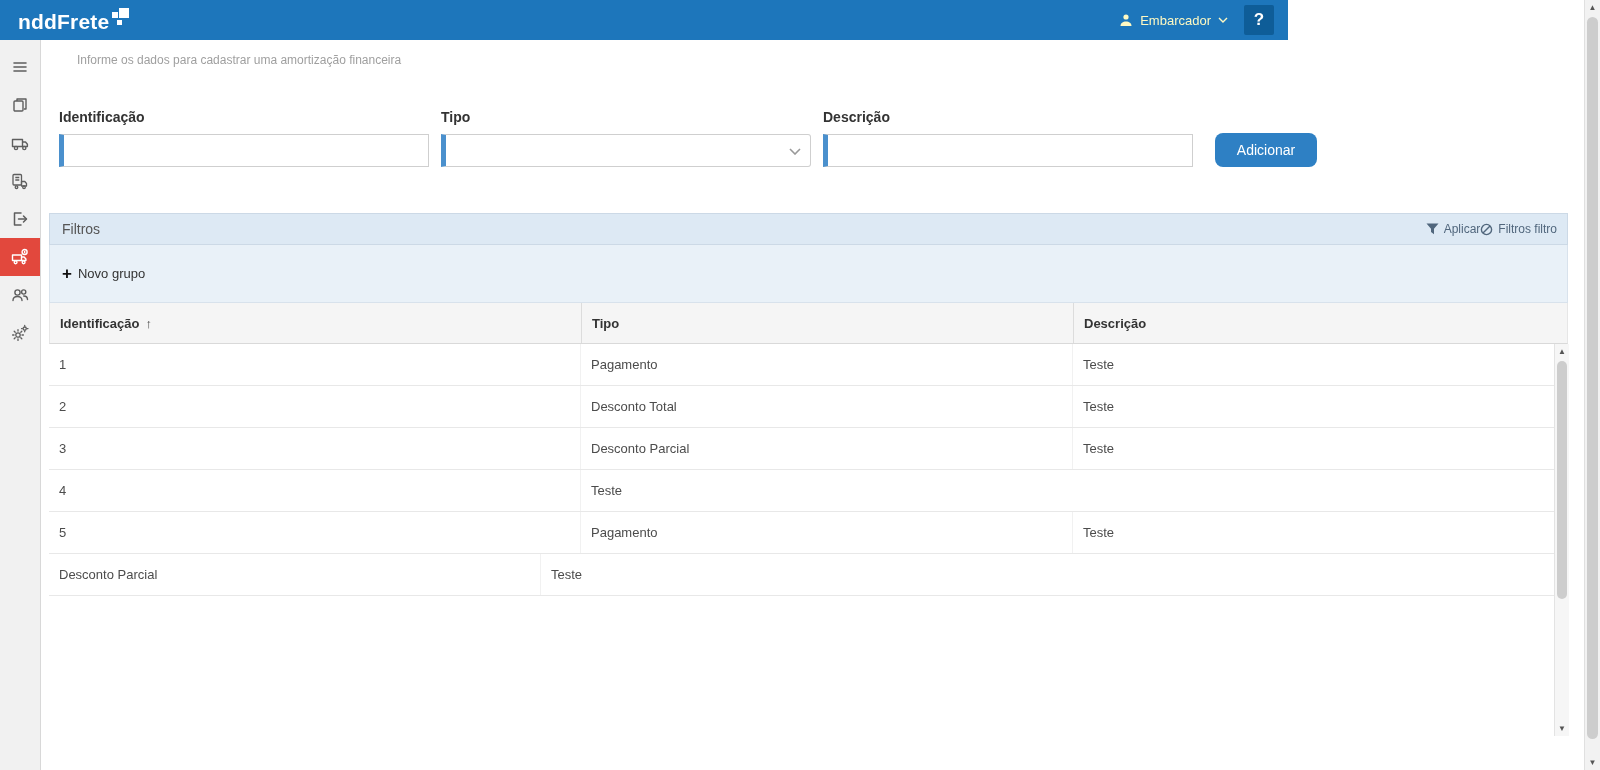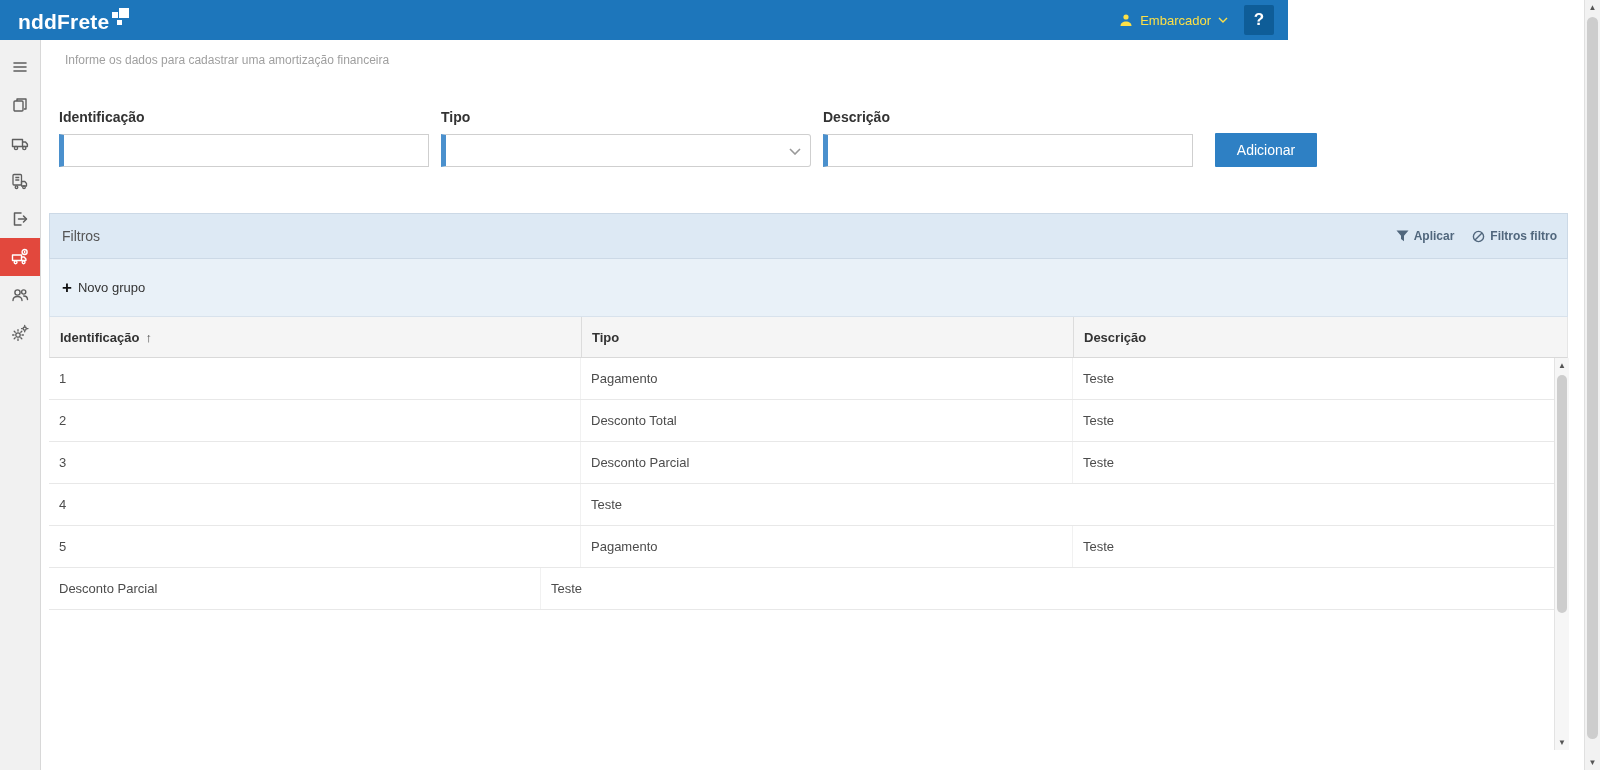--- a/index.html
+++ b/index.html
@@ -14,55 +14,55 @@
 
 .header{position:absolute;left:0;top:0;width:1288px;height:40px;background:var(--header-bg);
   display:flex;align-items:center;justify-content:space-between;padding:0 14px 0 18px;}
 .brand{display:flex;align-items:flex-start;color:#fff;font-size:21px;font-weight:bold;letter-spacing:.2px;line-height:1;padding-top:2px;}
 .brand-mark{position:relative;width:17px;height:17px;margin-left:3px;margin-top:-3px;}
 .brand-mark i{position:absolute;background:#fff;display:block;}
 .bm1{right:0;top:0;width:10px;height:10px;}
 .bm2{left:0;top:4px;width:6px;height:6px;}
 .bm3{left:5px;bottom:0;width:5px;height:5px;}
 .header-right{display:flex;align-items:center;gap:16px;}
-.user-chip{display:flex;align-items:center;gap:7px;color:#fde047;font-size:13px;cursor:pointer;}
+.user-chip{display:flex;align-items:center;gap:7px;color:#fef9c3;font-size:13px;cursor:pointer;}
 .help-box{width:30px;height:30px;background:var(--help-bg);border-radius:2px;color:#fff;font-weight:bold;
   font-size:17px;display:flex;align-items:center;justify-content:center;cursor:pointer;}
 
 
 .sidebar{position:absolute;left:0;top:40px;width:41px;height:730px;background:#f1f1f1;border-right:1px solid #d8d8d8;
   display:flex;flex-direction:column;padding-top:8px;}
 .side-item{height:38px;display:flex;align-items:center;justify-content:center;color:#5e5e5e;cursor:pointer;}
 .side-item.active{background:var(--active-red);color:#fff;}
 
 
 .main{position:absolute;left:41px;top:40px;width:1543px;height:730px;background:#fff;overflow:hidden;}
 .page-head{padding:8px 0 0 24px;}
 .page-title{margin:0;font-size:24px;font-weight:400;color:#595959;}
-.page-subtitle{margin:5px 0 0 0;font-size:12px;color:#9f9f9f;}
+.page-subtitle{margin:5px 0 0 12px;font-size:12px;color:#9f9f9f;}
 
 
 .form-row{display:flex;align-items:flex-end;margin:42px 0 0 18px;}
 .field{width:370px;margin-right:12px;}
 .field-label{display:block;font-size:14px;font-weight:600;color:#333;margin-bottom:9px;}
 .text-input{width:100%;height:33px;border:1px solid #cfcfcf;border-left:5px solid var(--accent);
   padding:0 8px;font-size:13px;color:#333;outline:none;background:#fff;font-family:inherit;}
 .select{position:relative;width:100%;height:33px;border:1px solid #cfcfcf;border-left:5px solid var(--accent);
   border-radius:0 3px 3px 0;background:#fff;display:flex;align-items:center;padding:0 26px 0 8px;
   font-size:13px;color:#555;cursor:pointer;}
 .select .chev{position:absolute;right:9px;top:13px;color:#999;}
 .btn-add{height:34px;min-width:102px;background:var(--btn);color:#fff;border:none;font-size:14px;
-  padding:0 16px;margin-left:10px;cursor:pointer;border-radius:1px;font-family:inherit;}
+  padding:0 16px;margin-left:10px;cursor:pointer;border-radius:8px;font-family:inherit;}
 
 
 .panel{margin:46px 16px 0 8px;}
-.filters-bar{height:46px;background:var(--filters-bg);border:1px solid #ccd9e6;display:flex;align-items:center;
+.filters-bar{height:32px;background:var(--filters-bg);border:1px solid #ccd9e6;display:flex;align-items:center;
   justify-content:space-between;padding:0 10px 0 12px;}
 .filters-title{font-size:14px;color:#555;}
-.filters-actions{display:flex;align-items:center;gap:18px;font-weight:bold;}
+.filters-actions{display:flex;align-items:center;}
 .filter-action{display:flex;align-items:center;gap:5px;font-size:12px;color:#51677d;cursor:pointer;}
 .group-area{height:58px;background:var(--group-bg);border:1px solid #d8e2ec;border-top:none;
   display:flex;align-items:center;padding-left:12px;}
 .new-group{display:flex;align-items:center;gap:6px;font-size:13px;color:#333;cursor:pointer;}
 .new-group .plus{font-size:17px;font-weight:bold;color:#111;line-height:1;}
 
 .thead{display:flex;height:41px;background:#f5f5f5;border-bottom:1px solid #d9d9d9;
   border-left:1px solid #e6e6e6;border-right:1px solid #e6e6e6;}
 .th{display:flex;align-items:center;padding-left:10px;font-size:13px;font-weight:700;color:#333;
   border-right:1px solid #dcdcdc;cursor:pointer;}

